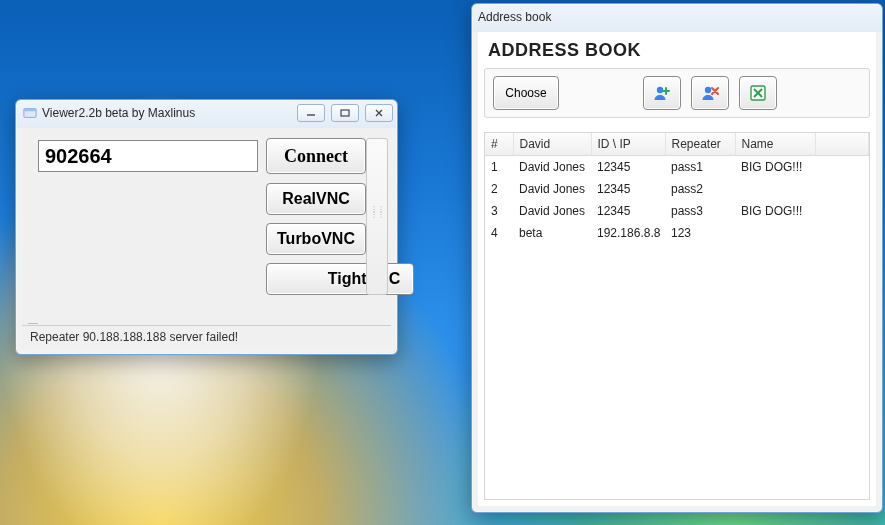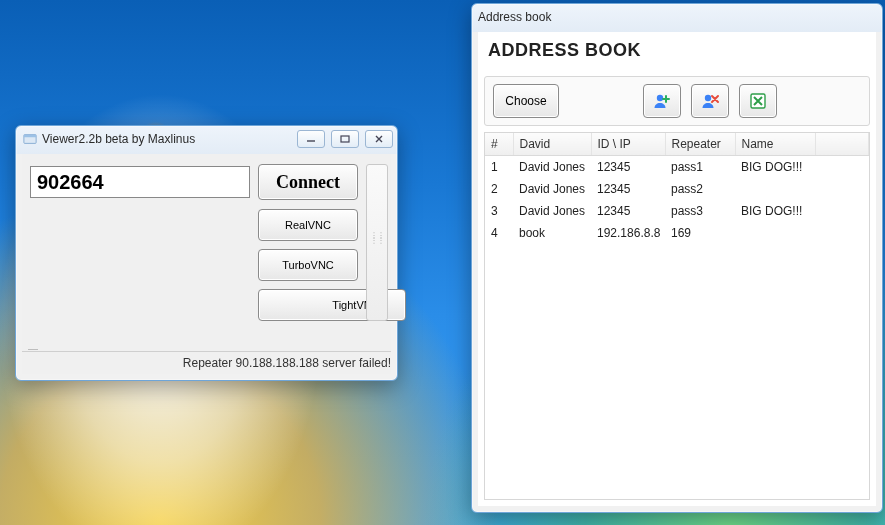--- a/index.html
+++ b/index.html
@@ -35,64 +35,64 @@
   .winbtns{display:flex;gap:6px;}
   .winbtn{
     width:26px;height:16px;border:1px solid #9bb6d3;border-radius:3px;
     background:linear-gradient(#fdfefe,#e3edf7);
     display:flex;align-items:center;justify-content:center;cursor:default;
     font-size:10px;color:#445;line-height:1;
   }
   .client{position:absolute;left:6px;right:6px;top:28px;bottom:6px;background:#f1f1f1;border:0;}
 
   
-  #w-viewer{left:15px;top:125px;width:381px;height:254px;}
+  #w-viewer{left:15px;top:99px;width:381px;height:254px;}
   #w-viewer .client{background:#f0f0f0;}
-  .vrow{position:absolute;}
+  .vrow{position:absolute;margin-left:8px;}
   .host-combo{
     left:8px;top:12px;width:218px;height:30px;
     border:1px solid #888;background:#fff;display:flex;align-items:center;
   }
   .host-combo input{
     flex:1;border:none;outline:none;height:100%;font-size:20px;font-weight:bold;padding:0 6px;font-family:inherit;background:transparent;
   }
   .host-combo .dd{width:18px;text-align:center;color:#444;font-size:10px;user-select:none;}
   .btn{
     border:1px solid #8a8a8a;border-radius:4px;
     background:linear-gradient(#fefefe,#e7e7e7);
     box-shadow:inset 0 0 0 1px #fff;
     display:flex;align-items:center;justify-content:center;
     font-family:inherit;cursor:default;
   }
   .btn.big{font-size:18px;font-weight:bold;font-family:Liberation Serif, serif;}
-  .btn.med{font-size:11px;font-weight:normal;}
+  .btn.med{font-size:16px;font-weight:bold;}
   #btn-connect{left:236px;top:10px;width:98px;height:34px;}
   #btn-realvnc{left:236px;top:55px;width:98px;height:30px;}
   #btn-turbovnc{left:236px;top:95px;width:98px;height:30px;}
   #btn-tightvnc{left:236px;top:135px;width:98px;height:30px;padding-left:48px;}
   .sidepanel{
     position:absolute;left:344px;top:10px;width:20px;height:155px;
     border:1px solid #c9c9c9;border-radius:3px;background:linear-gradient(#fafafa,#ededed);
   }
   .sidepanel .grip{position:absolute;top:68px;left:3px;width:14px;height:14px;color:#b2b2b2;font-size:8px;letter-spacing:-1px;text-align:center;line-height:5px;}
   .statusbar{
     position:absolute;left:0;right:0;bottom:0;height:22px;border-top:1px solid #cfcfcf;
-    display:flex;align-items:center;padding-left:8px;color:#333;font-size:12px;background:#f0f0f0;justify-content:flex-end;
+    display:flex;align-items:center;padding-left:8px;color:#333;font-size:12px;background:#f0f0f0;
   }
   .statusbar::before{content:"";position:absolute;left:6px;top:-3px;width:10px;height:3px;border-top:1px solid #bdbdbd;}
 
   
   #w-book{left:471px;top:3px;width:410px;height:508px;}
   #w-book .client{background:#fff;}
   .ab-head{
     position:absolute;left:0;top:0;right:0;height:36px;display:flex;align-items:center;
     font-size:18px;font-weight:600;letter-spacing:0.5px;padding-left:10px;color:#222;
   }
   .ab-toolbar{
-    position:absolute;left:6px;right:6px;top:44px;height:48px;
+    position:absolute;left:6px;right:6px;top:36px;height:48px;
     border:1px solid #d7d7d7;border-radius:3px;background:#fafafa;
     display:flex;align-items:center;gap:10px;padding:0 8px;
   }
   .ab-toolbar .choose{width:64px;height:32px;font-size:12px;}
   .sqbtn{width:36px;height:32px;}
   .sp{flex:0 0 64px;}
   .ico-svg{width:20px;height:20px;display:block;}
   .ab-grid{
     position:absolute;left:6px;right:6px;top:100px;bottom:6px;
     border:1px solid #d7d7d7;background:#fff;overflow:hidden;
@@ -252,23 +252,23 @@
             <tr>
               <td>3</td>
               <td>David Jones</td>
               <td>12345</td>
               <td>pass3</td>
               <td>BIG DOG!!!</td>
               <td></td>
             </tr>
             <tr>
               <td>4</td>
-              <td>book</td>
+              <td>beta</td>
               <td>192.186.8.8</td>
-              <td>169</td>
+              <td>123</td>
               <td></td>
               <td></td>
             </tr>
           </tbody>
       </table>
     </div>
   </div>
 </div>
 
 </body></html>

